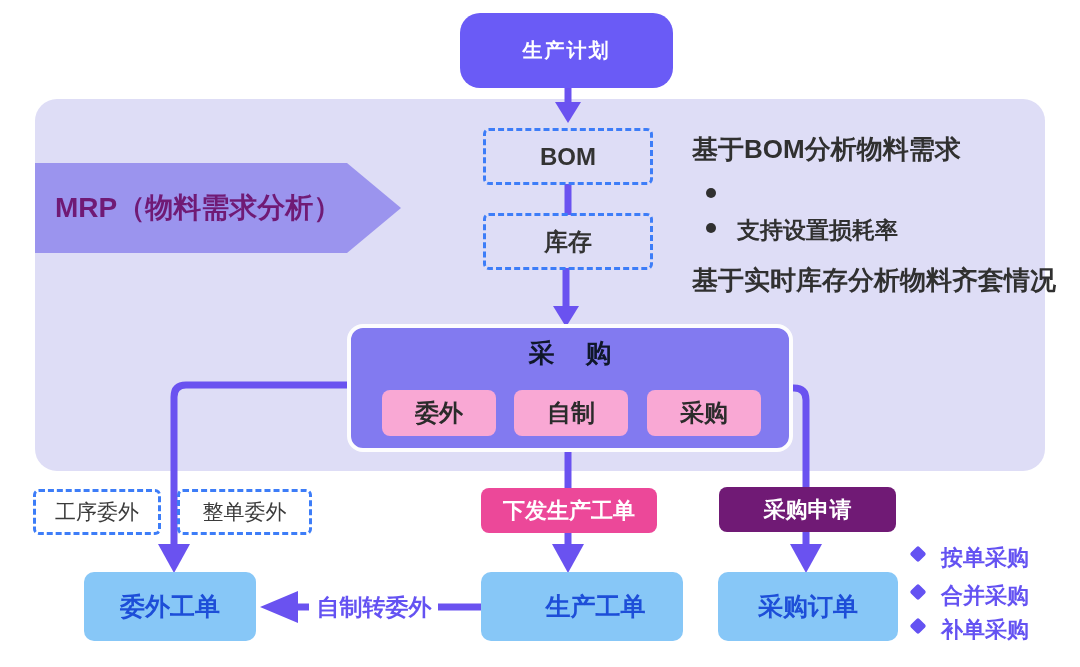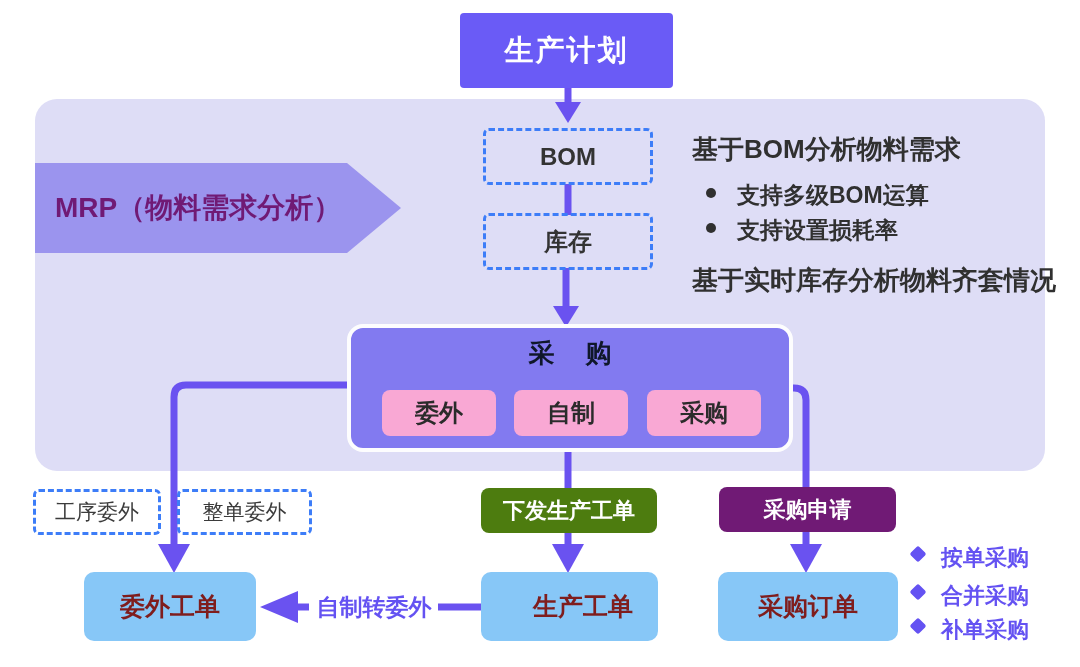--- a/index.html
+++ b/index.html
@@ -8,22 +8,22 @@
     font-family:"Liberation Sans","DejaVu Sans",sans-serif;
     -webkit-font-smoothing:antialiased;
   }
   .abs{position:absolute;box-sizing:border-box;}
   .center{display:flex;align-items:center;justify-content:center;text-align:center;}
 
   
   .panel{left:35px;top:99px;width:1010px;height:372px;background:#DEDDF6;border-radius:22px;}
 
   
-  .plan{left:460px;top:13px;width:213px;height:75px;background:#6A5BF6;border-radius:4px;
-        color:#fff;font-size:29px;font-weight:bold;letter-spacing:2px;z-index:3;}
+  .plan{left:460px;top:13px;width:213px;height:75px;background:#6A5BF6;border-radius:20px;
+        color:#fff;font-size:20px;font-weight:bold;letter-spacing:2px;z-index:3;}
 
   
   .banner{left:35px;top:163px;width:366px;height:90px;background:#9B94EE;z-index:2;
           clip-path:polygon(0 0,calc(100% - 54px) 0,100% 50%,calc(100% - 54px) 100%,0 100%);
           color:#701a75;font-size:28px;font-weight:bold;display:flex;align-items:center;
           padding-left:20px;}
 
   
   .dashedbig{width:170px;height:57px;border:3px dashed #3D7DF8;border-radius:6px;
              color:#333;font-size:24px;font-weight:bold;z-index:2;}
@@ -39,33 +39,33 @@
   .hub{left:347px;top:324px;width:446px;height:128px;background:#827AF0;
        border:4px solid #fdfdfe;border-radius:16px;z-index:2;}
   .hub-title{position:absolute;left:0;top:8px;width:100%;text-align:center;color:#0f172a;
              font-size:26px;font-weight:bold;letter-spacing:12px;text-indent:12px;}
   .mode{position:absolute;top:62px;width:114px;height:46px;background:#f9a8d4;border-radius:8px;
         color:#2b2b2b;font-size:24px;font-weight:bold;}
   .mode0{left:31px;} .mode1{left:163px;} .mode2{left:296px;}
 
   
   .midnode{height:45px;border-radius:8px;color:#fff;font-size:22px;font-weight:bold;z-index:3;}
-  .issue{left:481px;top:488px;width:176px;background:#4d7c0f;}
+  .issue{left:481px;top:488px;width:176px;background:#ec4899;}
   .preq{left:719px;top:487px;width:177px;background:#701a75;}
 
   
   .dashedsm{height:46px;border:3px dashed #3D7DF8;border-radius:6px;color:#3b3b3b;
             font-size:21px;font-weight:normal;z-index:2;}
   .proc-out{left:33px;top:489px;width:128px;}
   .whole-out{left:177px;top:489px;width:135px;}
 
   
-  .botnode{top:572px;height:69px;background:#87C7F7;border-radius:10px;color:#7f1d1d;
+  .botnode{top:572px;height:69px;background:#87C7F7;border-radius:10px;color:#1d4ed8;
            font-size:25px;font-weight:bold;z-index:3;}
-  .outso{left:84px;width:172px;} .prodo{left:481px;width:177px;padding-left:27px;} .purco{left:718px;width:180px;}
+  .outso{left:84px;width:172px;} .prodo{left:481px;width:202px;padding-left:27px;} .purco{left:718px;width:180px;}
 
   
   .mto{left:306px;top:592px;width:136px;color:#6452F2;font-size:23px;font-weight:bold;
        white-space:nowrap;z-index:3;}
 
   
   .plist-item{color:#6452F2;font-size:22px;font-weight:bold;white-space:nowrap;z-index:2;}
   .diamond{position:absolute;width:12px;height:12px;background:#6452F2;transform:rotate(45deg);
            border-radius:2px;z-index:2;}
 
@@ -103,21 +103,20 @@
 
   <div class="abs banner">
     <span>MRP（物料需求分析）</span>
   </div>
 
   <div class="abs center dashedbig bom">BOM</div>
   <div class="abs center dashedbig inv">库存</div>
 
   <div class="abs note-h" style="left:692px;top:132px;">基于BOM分析物料需求</div>
   <span class="dot" style="left:706px;top:188px;"></span>
-  <div class="abs note-li" style="left:737px;top:180px;">支持多级BOM运算</div>
   <span class="dot" style="left:706px;top:223px;"></span>
   <div class="abs note-li" style="left:737px;top:215px;">支持设置损耗率</div>
   <div class="abs note-h" style="left:692px;top:263px;">基于实时库存分析物料齐套情况</div>
 
   <div class="abs hub">
     <div class="hub-title">采 购</div>
     <div class="abs center mode mode0">委外</div>
     <div class="abs center mode mode1">自制</div>
     <div class="abs center mode mode2">采购</div>
   </div>

